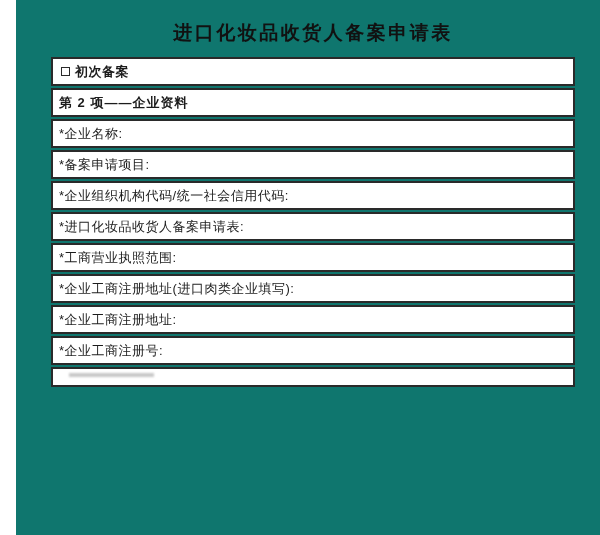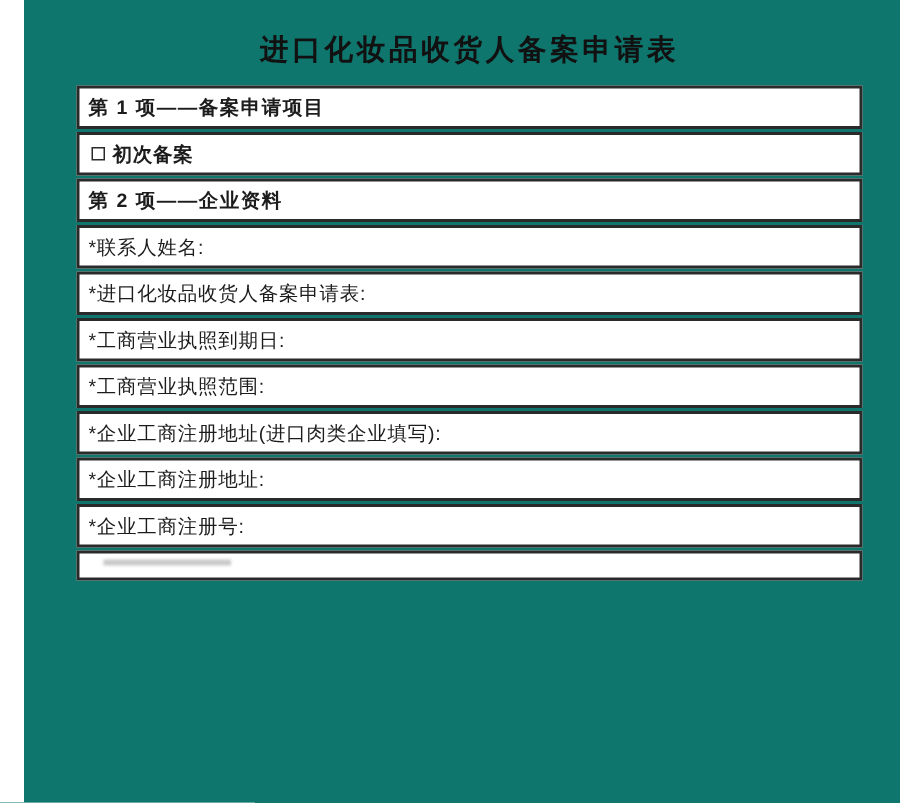--- a/index.html
+++ b/index.html
@@ -73,48 +73,48 @@
 </style>
 </head>
 <body>
 
 <div class="page">
 
   <h1 class="title">进口化妆品收货人备案申请表</h1>
 
   <div class="form-table">
 
-    <div class="row header">
-      <span>第 1 项——备案申请项目</span>
-    </div>
 
     <div class="row checkbox-row">
       <span class="cb"></span>
       <span>初次备案</span>
     </div>
 
     <div class="row header">
       <span>第 2 项——企业资料</span>
     </div>
 
+    <div class="row field">
+      <span>*企业名称:</span>
+    </div>
 
 
     <div class="row field">
-      <span>*联系人姓名:</span>
+      <span>*备案申请项目:</span>
     </div>
 
 
+    <div class="row field">
+      <span>*企业组织机构代码/统一社会信用代码:</span>
+    </div>
 
     <div class="row field">
       <span>*进口化妆品收货人备案申请表:</span>
     </div>
 
-    <div class="row field">
-      <span>*工商营业执照到期日:</span>
-    </div>
 
     <div class="row field">
       <span>*工商营业执照范围:</span>
     </div>
 
     <div class="row field">
       <span>*企业工商注册地址(进口肉类企业填写):</span>
     </div>
 
 

